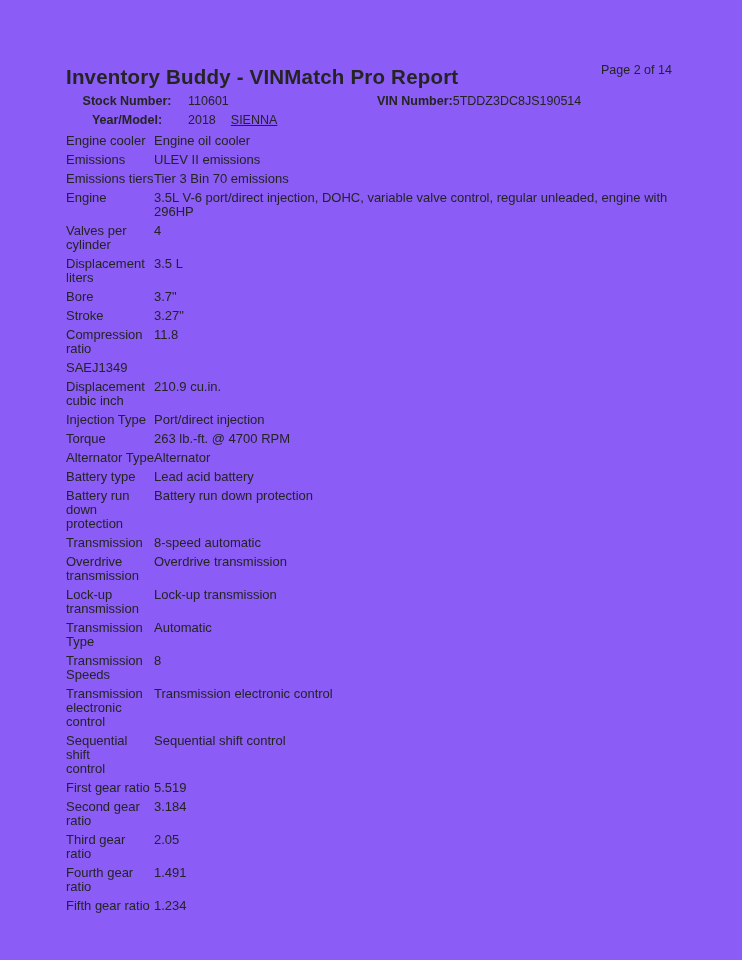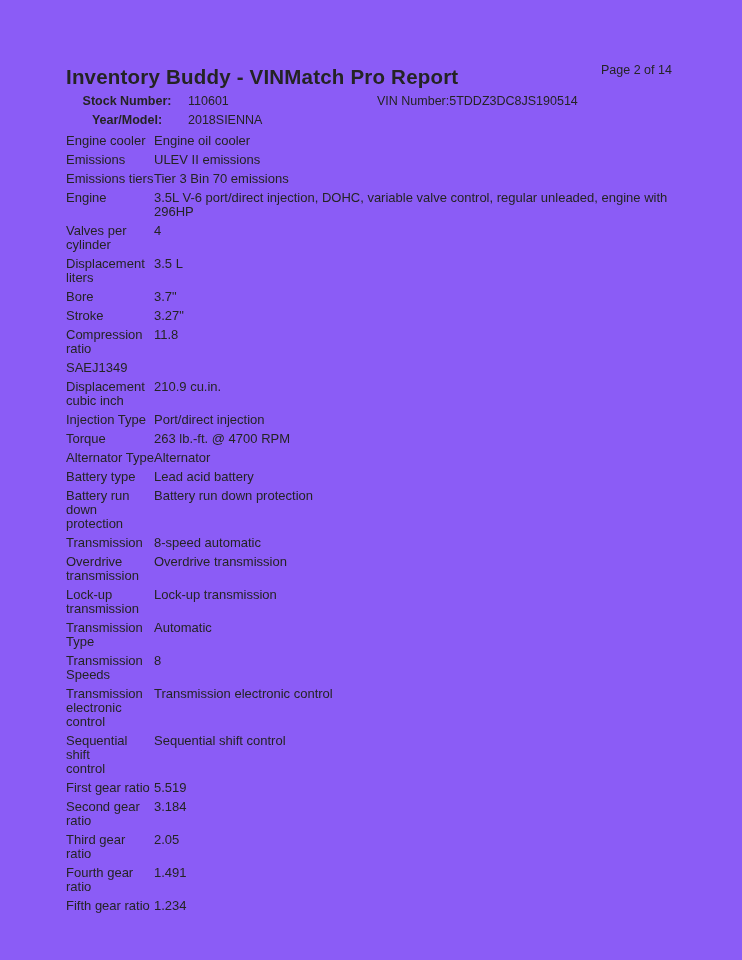--- a/index.html
+++ b/index.html
@@ -46,27 +46,27 @@
     align-items: flex-start;
   }
   .meta-label {
     width: 122px;
     flex: none;
     text-align: center;
     font-weight: bold;
     white-space: nowrap;
   }
   .meta-value { white-space: nowrap; }
-  .model-value { white-space: nowrap; }
+  .model-value { margin-left: 15px; white-space: nowrap; text-decoration: underline; }
   .vin-pair {
     position: absolute;
     left: 311px; top: 0;
     display: flex;
   }
-  .vin-label { font-weight: normal; white-space: nowrap; text-align: center; }
+  .vin-label { font-weight: bold; white-space: nowrap; text-align: center; }
   .spec-table {
     position: absolute;
     left: 66px; top: 134px;
     width: 622px;
     font-size: 13px;
     line-height: 14px;
   }
   .spec-row {
     display: flex;
     margin-bottom: 5px;

